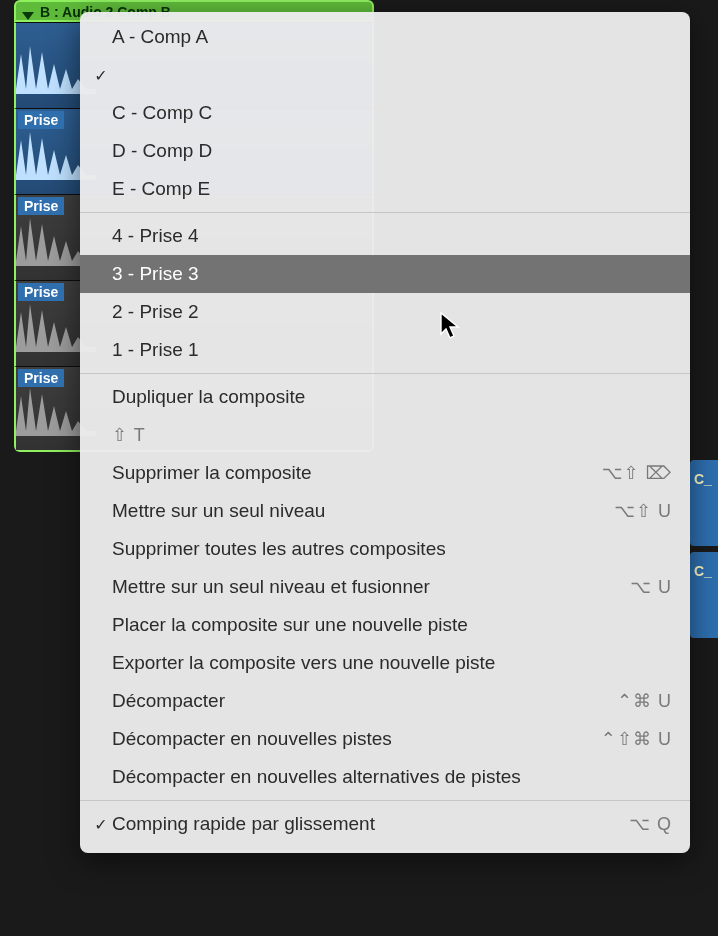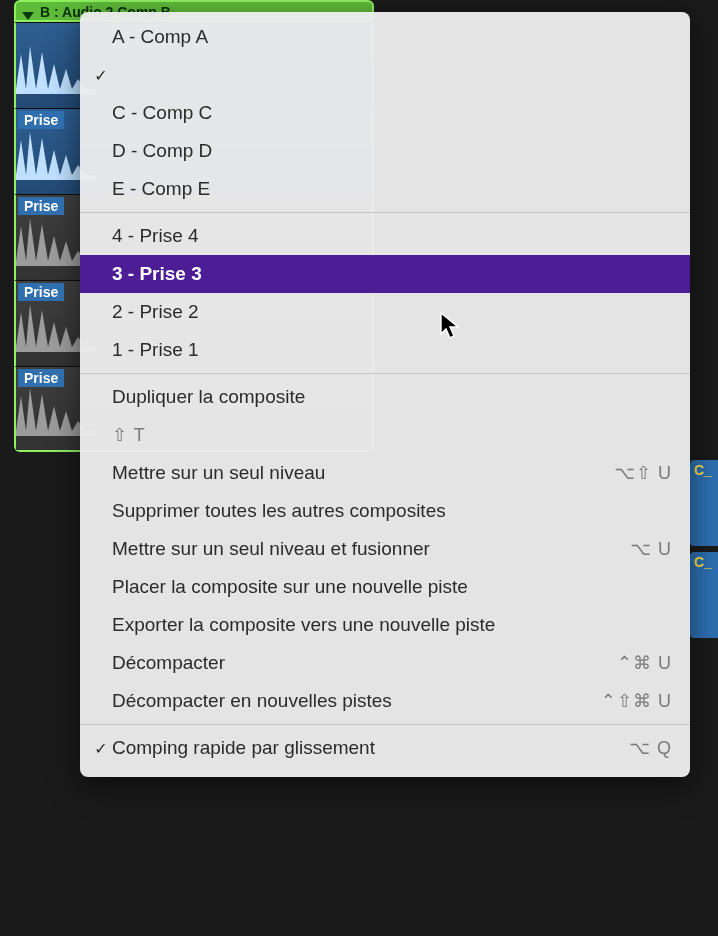--- a/index.html
+++ b/index.html
@@ -88,24 +88,24 @@
   position: absolute;
   right: 0;
   top: 460px;
 }
 .right-clip {
   width: 28px;
   height: 86px;
   background: #2e6fb0;
   border-radius: 4px 0 0 4px;
   margin-bottom: 6px;
-  color: #fde047;
+  color: #fef9c3;
   font-size: 14px;
   font-weight: 600;
-  padding: 2px 4px;
+  padding: 11px 4px;
   box-sizing: border-box;
 }
 
 .menu {
   position: absolute;
   left: 80px;
   top: 12px;
   width: 610px;
   background: rgba(235,235,236,0.97);
   border-radius: 8px;
@@ -131,23 +131,23 @@
 .menu-item .label {
   flex: 1;
   white-space: nowrap;
 }
 .menu-item .shortcut {
   color: #7a7a7a;
   font-size: 18px;
   letter-spacing: 1px;
 }
 .menu-item.highlight {
-  background: #4c1d95;
+  background: #737373;
   color: #fff;
-  font-weight: 700;
+  font-weight: 400;
 }
 .menu-item.highlight .label { color:#fff; }
 .menu-sep {
   height: 1px;
   background: #c6c6c8;
   margin: 4px 0;
 }
 .cursor {
   position: absolute;
   pointer-events: none;
@@ -250,20 +250,25 @@
     <div class="menu-item">
       <span class="check"></span>
       <span class="label">Dupliquer la composite</span>
     </div>
     <div class="menu-item">
       <span class="check"></span>
       <span class="shortcut">⇧ T</span>
     </div>
     <div class="menu-item">
       <span class="check"></span>
+      <span class="label">Supprimer la composite</span>
+      <span class="shortcut">⌥⇧ ⌦</span>
+    </div>
+    <div class="menu-item">
+      <span class="check"></span>
       <span class="label">Mettre sur un seul niveau</span>
       <span class="shortcut">⌥⇧ U</span>
     </div>
     <div class="menu-item">
       <span class="check"></span>
       <span class="label">Supprimer toutes les autres composites</span>
     </div>
     <div class="menu-item">
       <span class="check"></span>
       <span class="label">Mettre sur un seul niveau et fusionner</span>
@@ -279,20 +284,24 @@
     </div>
     <div class="menu-item">
       <span class="check"></span>
       <span class="label">Décompacter</span>
       <span class="shortcut">⌃⌘ U</span>
     </div>
     <div class="menu-item">
       <span class="check"></span>
       <span class="label">Décompacter en nouvelles pistes</span>
       <span class="shortcut">⌃⇧⌘ U</span>
+    </div>
+    <div class="menu-item">
+      <span class="check"></span>
+      <span class="label">Décompacter en nouvelles alternatives de pistes</span>
     </div>
     <div class="menu-sep"></div>
     <div class="menu-item">
       <span class="check">✓</span>
       <span class="label">Comping rapide par glissement</span>
       <span class="shortcut">⌥ Q</span>
     </div>
   </div>
 
 <svg class="cursor" id="cursor" width="22" height="28" viewBox="0 0 22 28" style="left: 440px; top: 312px;">

